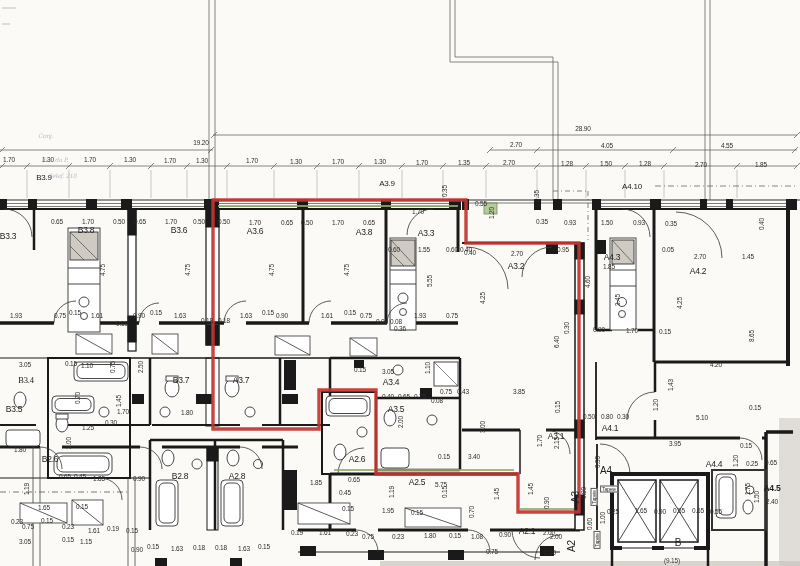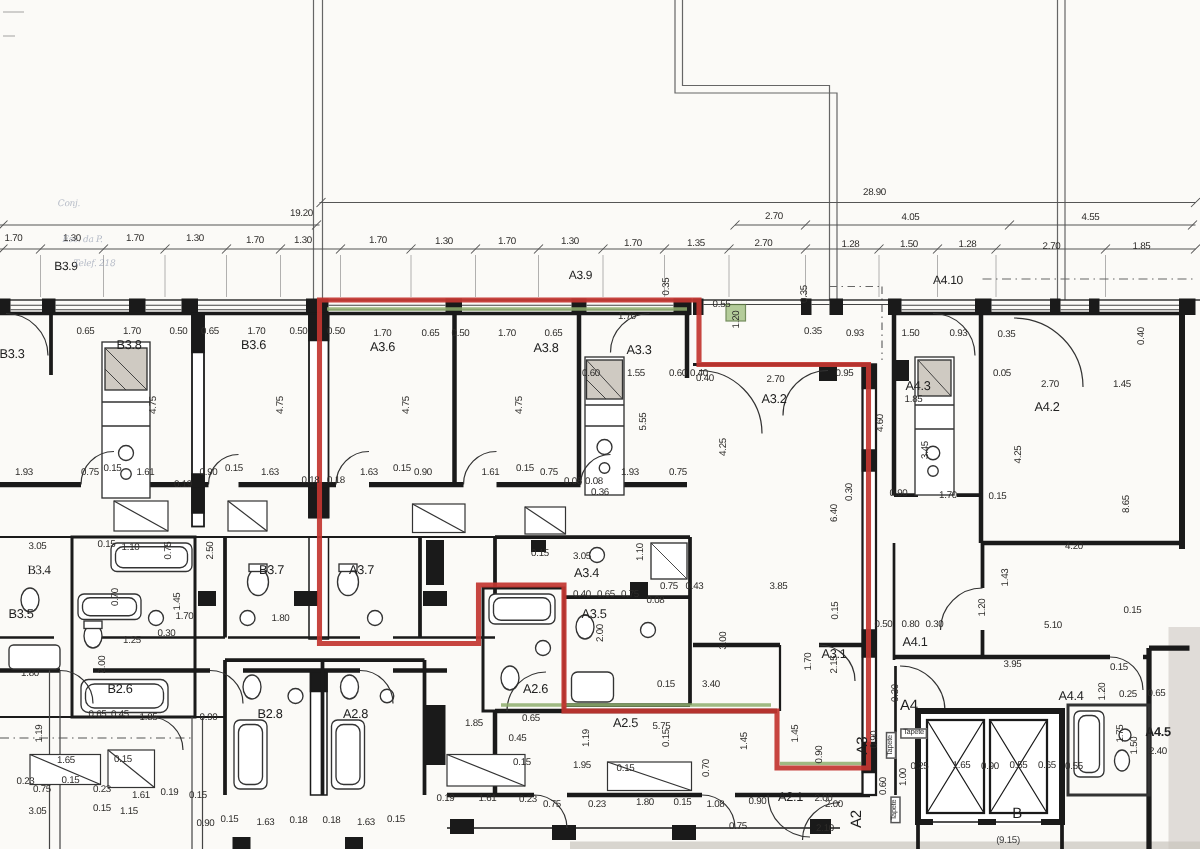--- a/index.html
+++ b/index.html
@@ -325,21 +325,21 @@
       <span class="ann rot" style="left: 492px; top: 213px;">1.20</span>
       <span class="ann rot" style="left: 537px; top: 196px;">0.35</span>
       <span class="ann" style="left: 542px; top: 222px;">0.35</span>
       <span class="ann" style="left: 570px; top: 223px;">0.93</span>
       <span class="ann" style="left: 607px; top: 223px;">1.50</span>
       <span class="ann" style="left: 639px; top: 223px;">0.93</span>
       <span class="ann" style="left: 671px; top: 224px;">0.35</span>
       <span class="ann rot" style="left: 762px; top: 224px;">0.40</span>
       <span class="ann room" style="left: 8px; top: 236px;">B3.3</span>
       <span class="ann room" style="left: 86px; top: 230px;">B3.8</span>
-      <span class="ann room" style="left: 169px; top: 230px;">B3.6</span>
+      <span class="ann room" style="left: 179px; top: 230px;">B3.6</span>
       <span class="ann room" style="left: 255px; top: 231px;">A3.6</span>
       <span class="ann room" style="left: 339px; top: 232px; margin-left: 25px;">A3.8</span>
       <span class="ann room" style="left: 426px; top: 233px;">A3.3</span>
       <span class="ann room" style="left: 516px; top: 266px;">A3.2</span>
       <span class="ann room" style="left: 612px; top: 257px;">A4.3</span>
       <span class="ann room" style="left: 698px; top: 271px;">A4.2</span>
       <span class="ann" style="left: 394px; top: 250px;">0.60</span>
       <span class="ann" style="left: 424px; top: 250px;">1.55</span>
       <span class="ann" style="left: 452px; top: 250px;">0.60</span>
       <span class="ann" style="left: 470px; top: 253px;">0.40</span>
@@ -394,21 +394,21 @@
       <span class="ann" style="left: 25px; top: 365px;">3.05</span>
       <span class="ann" style="left: 71px; top: 364px;">0.15</span>
       <span class="ann" style="left: 87px; top: 366px;">1.10</span>
       <span class="ann rot" style="left: 113px; top: 367px;">0.75</span>
       <span class="ann rot" style="left: 141px; top: 367px;">2.50</span>
       <span class="ann rot" style="left: 428px; top: 368px;">1.10</span>
       <span class="ann" style="left: 388px; top: 372px;">3.05</span>
       <span class="ann" style="left: 360px; top: 370px;">0.15</span>
       <span class="ann room" style="left: 26px; top: 380px; font-family: Liberation Serif, serif;">B3.4</span>
       <span class="ann room" style="left: 14px; top: 409px;">B3.5</span>
-      <span class="ann room" style="left: 80px; top: 459px;">B2.6</span>
+      <span class="ann room" style="left: 50px; top: 459px;">B2.6</span>
       <span class="ann room" style="left: 181px; top: 380px;">B3.7</span>
       <span class="ann room" style="left: 241px; top: 380px;">A3.7</span>
       <span class="ann room" style="left: 391px; top: 382px;">A3.4</span>
       <span class="ann room" style="left: 396px; top: 409px;">A3.5</span>
       <span class="ann room" style="left: 357px; top: 459px;">A2.6</span>
       <span class="ann rot" style="left: 78px; top: 398px;">0.70</span>
       <span class="ann rot" style="left: 69px; top: 443px;">2.00</span>
       <span class="ann" style="left: 88px; top: 428px;">1.25</span>
       <span class="ann" style="left: 20px; top: 450px;">1.80</span>
       <span class="ann rot" style="left: 119px; top: 401px;">1.45</span>

